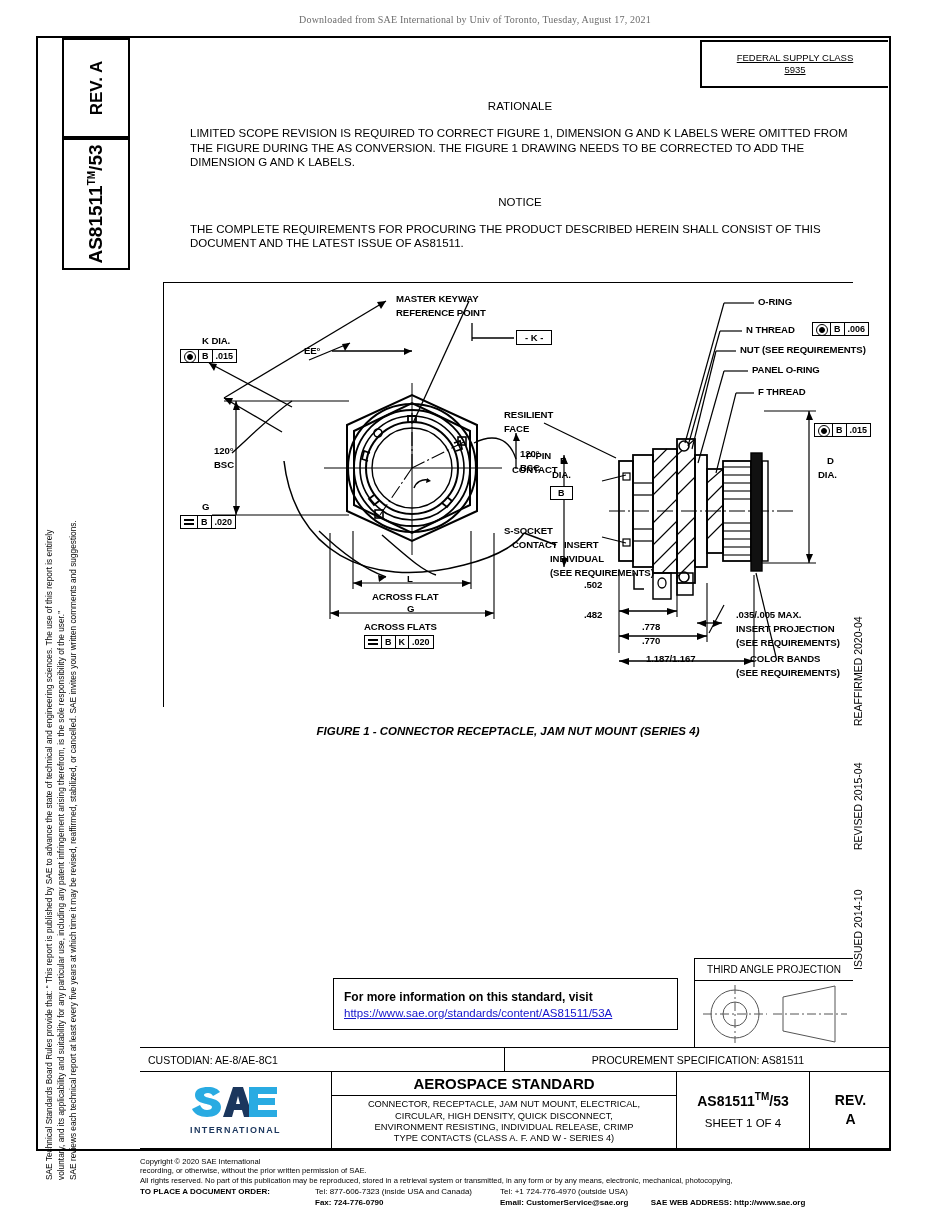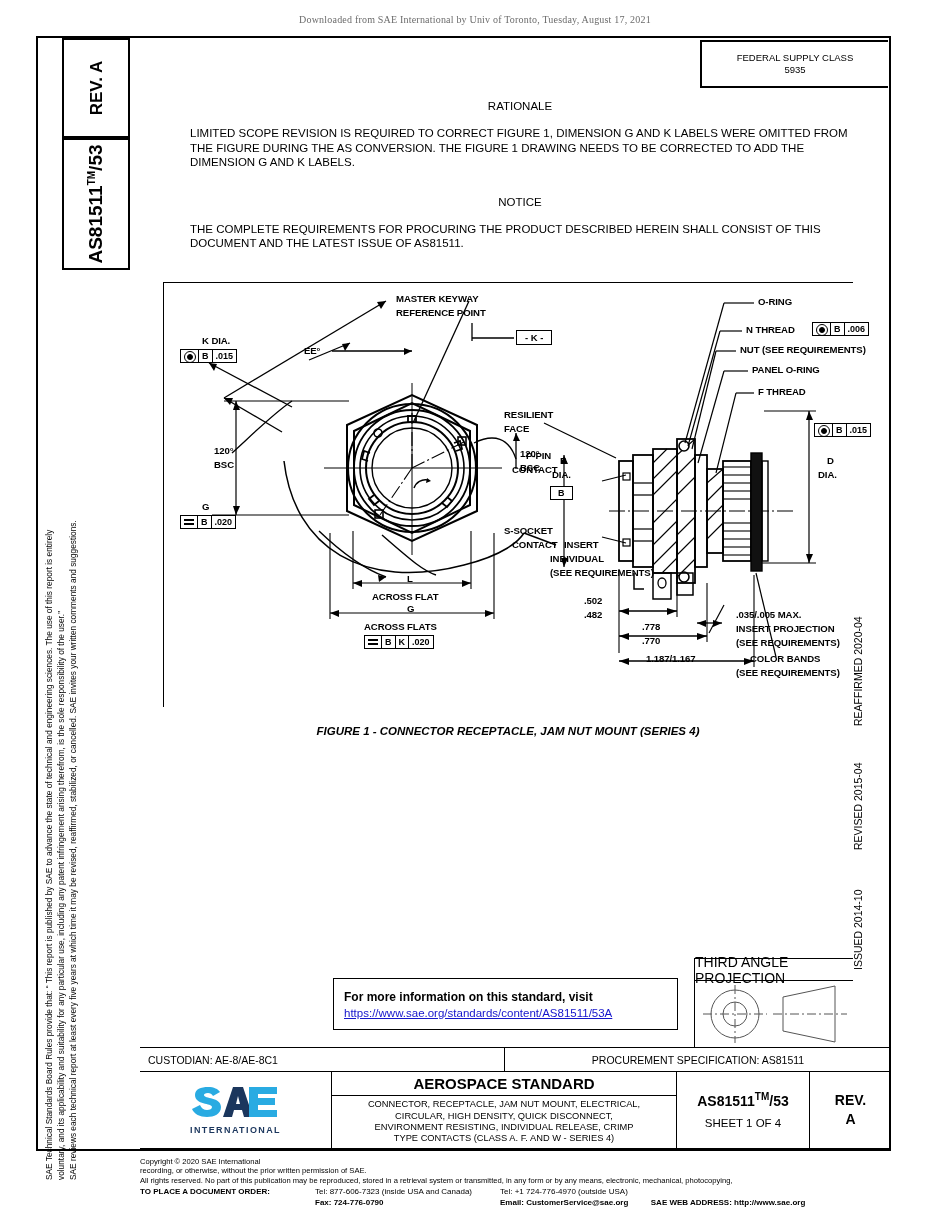--- a/index.html
+++ b/index.html
@@ -61,21 +61,21 @@
   #doc-vbox{ left:62px; top:138px; width:68px; height:132px; }
   #doc-vbox .vtext{ font-size:19px; }
   .tm{ font-size:10px; vertical-align:super; }
 
   
   #fsc-box{
     position:absolute; left:700px; top:40px; width:188px; height:48px;
     border:2px solid #000; border-right:none;
     display:flex; flex-direction:column;
     align-items:center; justify-content:center;
-    font-size:9.5px; line-height:12px; text-align:center;
+    font-size:9.5px; line-height:12px; text-align:center;text-decoration:underline;
   }
 
   
   .body-area{
     position:absolute; left:190px; top:100px; width:660px;
   }
   .sec-head{
     text-align:center; font-size:11.5px; margin:0 0 14px 0;
   }
   .sec-para{
@@ -147,21 +147,21 @@
   #info-box .ib-l2{ font-size:11.5px; color:#1414cc; text-decoration:underline; }
 
   
   #tap-box{
     position:absolute; left:694px; top:958px; width:159px; height:90px;
     border:1px solid #000; border-right:none;
   }
   #tap-title{
     height:22px; border-bottom:1px solid #000;
     display:flex; align-items:center; justify-content:center;
-    font-size:14px;
+    font-size:10px;
   }
   #tap-art{ position:relative; height:67px; }
 
   
   .date-strip{
     position:absolute; left:856px; top:620px; width:30px; height:350px;
   }
   .date-strip .d{
     position:absolute; left:8px; transform-origin:left bottom;
     transform:rotate(-90deg); white-space:nowrap;
@@ -552,21 +552,21 @@
   <div class="lbl" style="left:396px; top:172px;">B</div>
   <div class="lbl" style="left:388px; top:186px;">DIA.</div>
   <div class="datum-box" style="left:386px; top:203px;">B</div>
 
   <div class="lbl" style="left:362px; top:167px;">P-PIN</div>
   <div class="lbl" style="left:348px; top:181px;">CONTACT</div>
 
   <div class="lbl" style="left:340px; top:242px;">S-SOCKET</div>
   <div class="lbl" style="left:348px; top:256px;">CONTACT</div>
 
-  <div class="lbl" style="left:420px; top:312px;">.502</div>
+  <div class="lbl" style="left:420px; top:296px;">.502</div>
   <div class="lbl" style="left:420px; top:326px;">.482</div>
   <div class="lbl" style="left:478px; top:338px;">.778</div>
   <div class="lbl" style="left:478px; top:352px;">.770</div>
   <div class="lbl" style="left:482px; top:370px;">1.187/1.167</div>
 
   <div class="lbl" style="left:572px; top:326px;">.035/.005 MAX.</div>
   <div class="lbl" style="left:572px; top:340px;">INSERT PROJECTION</div>
   <div class="lbl" style="left:572px; top:354px;">(SEE REQUIREMENTS)</div>
   <div class="lbl" style="left:586px; top:370px;">COLOR BANDS</div>
   <div class="lbl" style="left:572px; top:384px;">(SEE REQUIREMENTS)</div>

